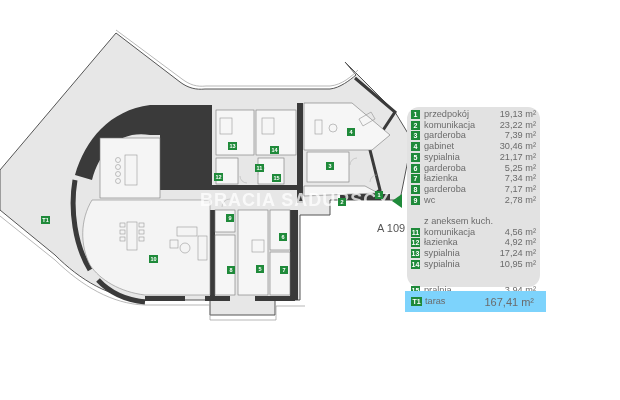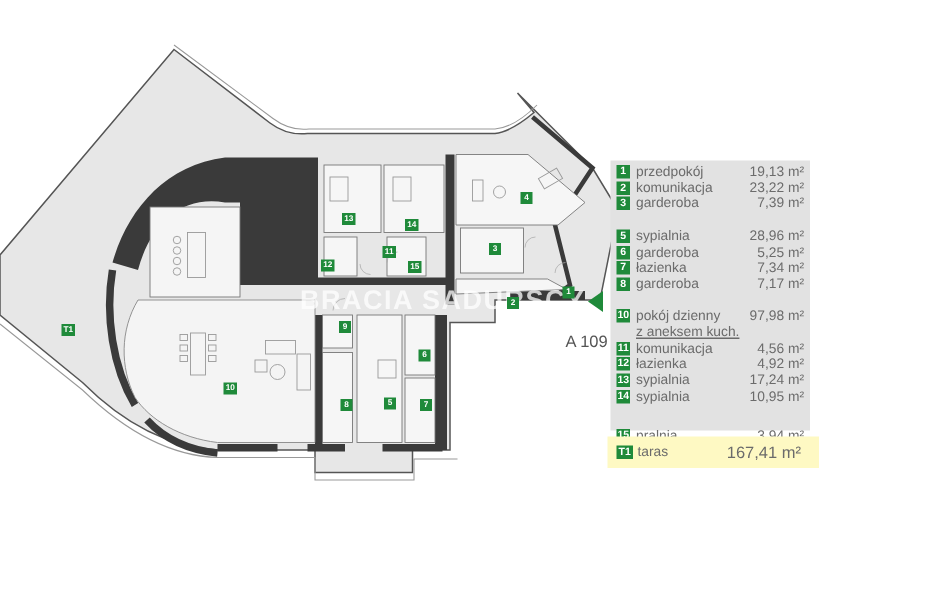--- a/index.html
+++ b/index.html
@@ -1,24 +1,24 @@
 <!DOCTYPE html>
 <html><head>
 <meta charset="utf-8">
 <style>
   html,body{margin:0;padding:0;background:#ffffff;}
   body{width:620px;height:400px;position:relative;overflow:hidden;font-family:"Liberation Sans",sans-serif;}
   #plan{position:absolute;left:0;top:0;width:620px;height:400px;}
-  .legend{position:absolute;left:407px;top:107px;width:133px;height:180px;background:#e2e2e2;}
+  .legend{position:absolute;left:407px;top:107px;width:133px;height:180px;background:#e2e2e2;border-radius:12px;}
   .legend-row{position:absolute;left:0;height:11px;width:133px;font-size:9.2px;color:#6b6b6b;line-height:11px;}
   .legend-row .num{position:absolute;left:4px;top:1px;width:9px;height:9px;background:#1f8a3a;color:#fff;font-size:7px;font-weight:bold;text-align:center;line-height:9px;}
   .legend-row .name{position:absolute;left:17px;top:0;white-space:nowrap;}
   .legend-row .area{position:absolute;right:4px;top:0;white-space:nowrap;text-align:left;}
-  .legend-sub{position:absolute;left:17px;font-size:9.2px;color:#6b6b6b;line-height:11px;white-space:nowrap;text-decoration:underline;}
-  .terrace{position:absolute;left:405px;top:291px;width:141px;height:21px;background:#fef9c3;}
+  .legend-sub{position:absolute;left:17px;font-size:9.2px;color:#6b6b6b;line-height:11px;white-space:nowrap;}
+  .terrace{position:absolute;left:405px;top:291px;width:141px;height:21px;background:#7dd3fc;}
   .terrace .num{position:absolute;left:6px;top:6px;width:11px;height:9px;background:#1f8a3a;color:#fff;font-size:7px;font-weight:bold;text-align:center;line-height:9px;}
   .terrace .name{position:absolute;left:20px;top:5px;font-size:9.2px;color:#6b6b6b;}
   .terrace .area{position:absolute;right:12px;top:5px;font-size:11px;color:#6b6b6b;}
   .unit-label{position:absolute;left:377px;top:222px;font-size:11px;color:#555;}
   .entry-arrow{position:absolute;left:392px;top:194px;width:0;height:0;border-top:7px solid transparent;border-bottom:7px solid transparent;border-right:10px solid #1f8a3a;}
   .tag{position:absolute;width:8px;height:8px;background:#1f8a3a;color:#fff;font-size:5.5px;font-weight:bold;text-align:center;line-height:8px;}
   .watermark{position:absolute;left:200px;top:190px;font-size:18px;color:rgba(255,255,255,0.75);letter-spacing:1px;font-weight:bold;}
 </style>
 </head>
 <body>
@@ -130,44 +130,49 @@
     <div class="legend-row" style="top: 12.7px;">
       <span class="num">2</span>
       <span class="name">komunikacja</span>
       <span class="area">23,22 m²</span>
     </div>
     <div class="legend-row" style="top: 23.4px;">
       <span class="num">3</span>
       <span class="name">garderoba</span>
       <span class="area">7,39 m²</span>
     </div>
+    <div class="legend-row" style="top: 34.1px;">
+      <span class="num">4</span>
+      <span class="name">gabinet</span>
+      <span class="area">30,46 m²</span>
+    </div>
     <div class="legend-row" style="top: 44.8px;">
       <span class="num">5</span>
       <span class="name">sypialnia</span>
-      <span class="area">28,96 m²</span>
+      <span class="area">21,17 m²</span>
     </div>
     <div class="legend-row" style="top: 55.5px;">
       <span class="num">6</span>
       <span class="name">garderoba</span>
       <span class="area">5,25 m²</span>
     </div>
     <div class="legend-row" style="top: 66.2px;">
       <span class="num">7</span>
       <span class="name">łazienka</span>
       <span class="area">7,34 m²</span>
     </div>
     <div class="legend-row" style="top: 76.9px;">
       <span class="num">8</span>
       <span class="name">garderoba</span>
       <span class="area">7,17 m²</span>
     </div>
-    <div class="legend-row" style="top: 98.3px;">
-      <span class="num">10</span>
-      <span class="name">pokój dzienny</span>
-      <span class="area">97,98 m²</span>
+    <div class="legend-row" style="top: 87.6px;">
+      <span class="num">9</span>
+      <span class="name">wc</span>
+      <span class="area">2,78 m²</span>
     </div>
     <div class="legend-sub" style="top: 109px;">z aneksem kuch.</div>
     <div class="legend-row" style="top: 119.7px;">
       <span class="num">11</span>
       <span class="name">komunikacja</span>
       <span class="area">4,56 m²</span>
     </div>
     <div class="legend-row" style="top: 130.4px;">
       <span class="num">12</span>
       <span class="name">łazienka</span>

